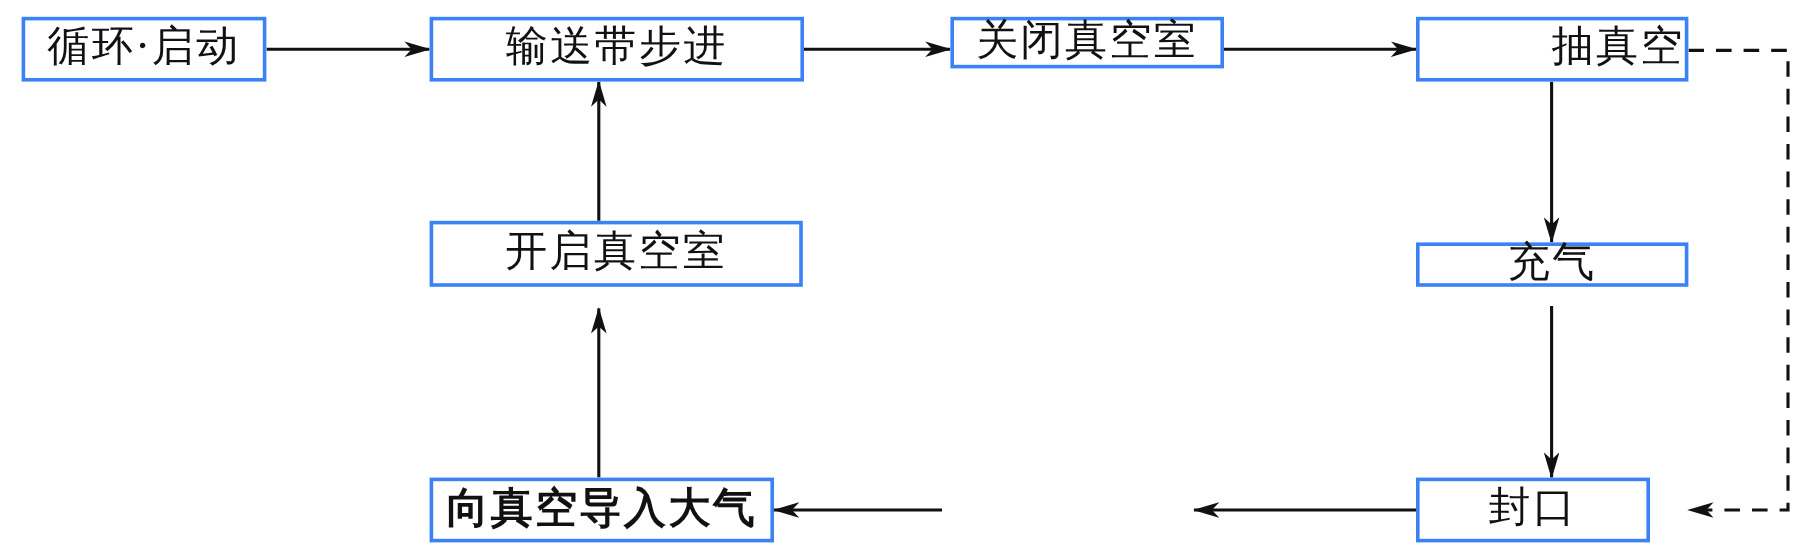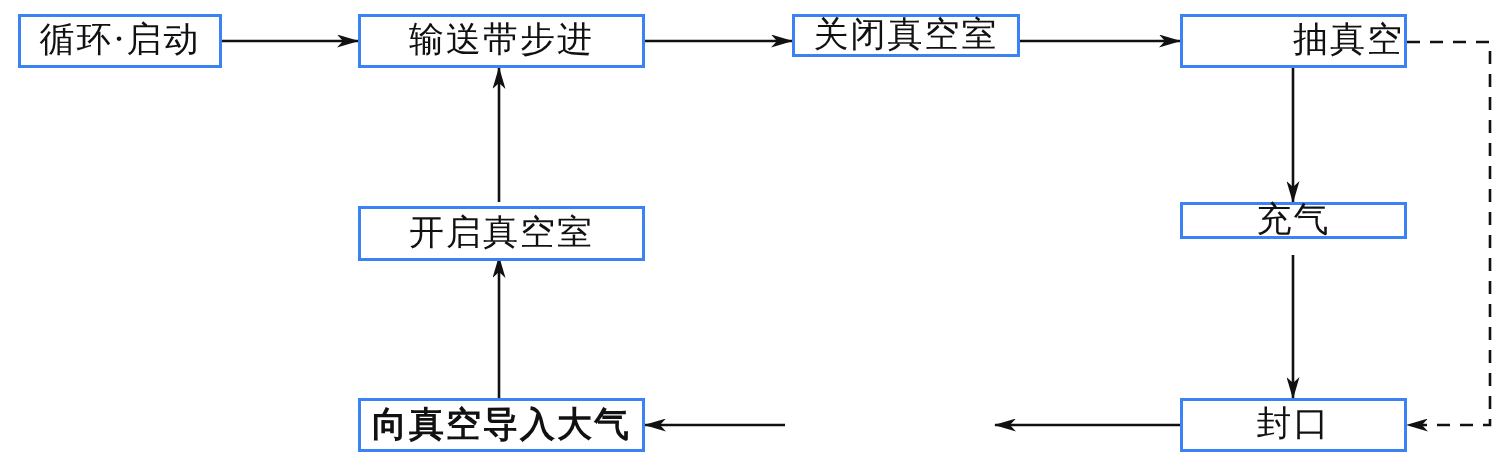--- a/index.html
+++ b/index.html
@@ -69,42 +69,42 @@
     <line class="edge" x1="785" y1="425" x2="645" y2="425" marker-end="url(#arrow)"></line>
     <line class="edge" x1="499" y1="398" x2="499" y2="257" marker-end="url(#arrow)"></line>
     <line class="edge" x1="499" y1="202" x2="499" y2="68" marker-end="url(#arrow)"></line>
     <path class="edge edge-dashed" d="M1407,42 L1490,42 L1490,425 L1407,425" marker-end="url(#arrow)"></path>
   </svg>
 
   <div class="node" style="left:18px; top:14px; width:204px; height:54px;">
     <span>循环·启动</span>
   </div>
 
-  <div class="node" style="left:358px; top:14px; width:287px; height:54px;">
+  <div class="node" style="left:358px; top:14px; width:312px; height:54px;">
     <span>输送带步进</span>
   </div>
 
   <div class="node" style="left:792px; top:14px; width:228px; height:43px;justify-content:center;">
     <span>关闭真空室</span>
   </div>
 
   <div class="node" style="left:1180px; top:14px; width:227px; height:54px;justify-content:flex-end;">
     <span>抽真空</span>
   </div>
 
   <div class="node" style="left:1180px; top:202px; width:227px; height:37px;">
     <span>充气</span>
   </div>
 
-  <div class="node" style="left:1180px; top:398px; width:227px; height:54px;text-align:center;">
+  <div class="node" style="left:1180px; top:398px; width:195px; height:54px;text-align:center;">
     <span>封口</span>
   </div>
 
 
   <div class="node" style="left:358px; top:398px; width:287px; height:54px;font-weight:bold;">
     <span>向真空导入大气</span>
   </div>
 
-  <div class="node" style="left:358px; top:206px; width:287px; height:55px;text-align:right;">
+  <div class="node" style="left:358px; top:184px; width:311px; height:55px;text-align:right;">
     <span>开启真空室</span>
   </div>
 
 </div>
 
 </body></html>

